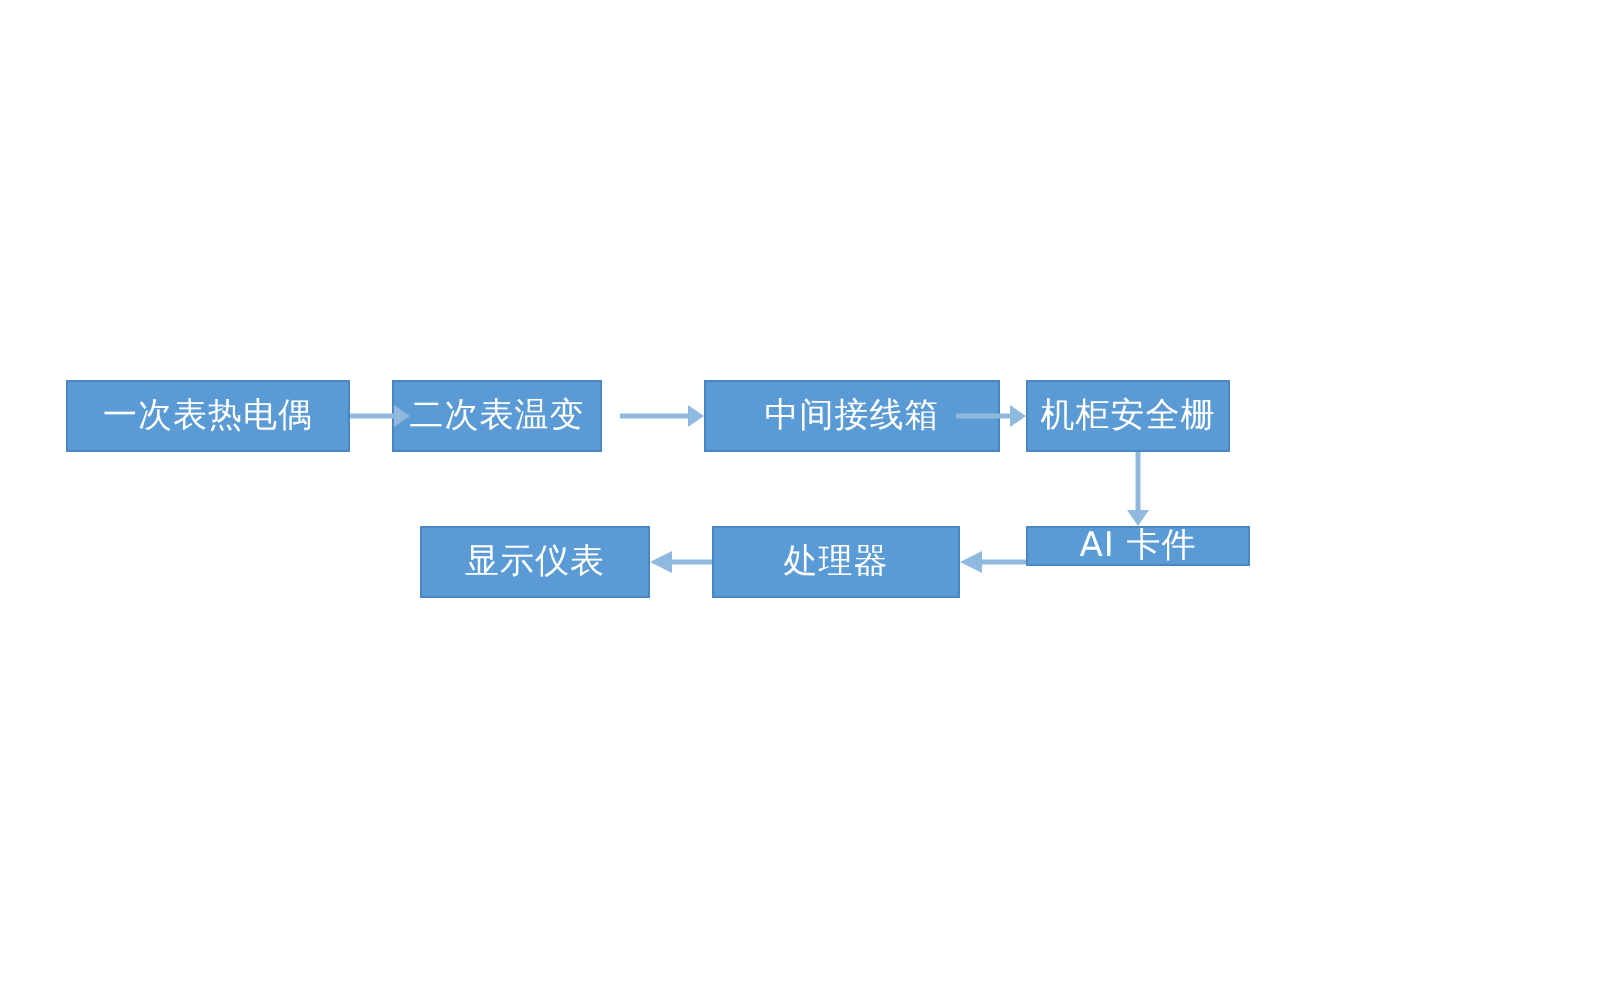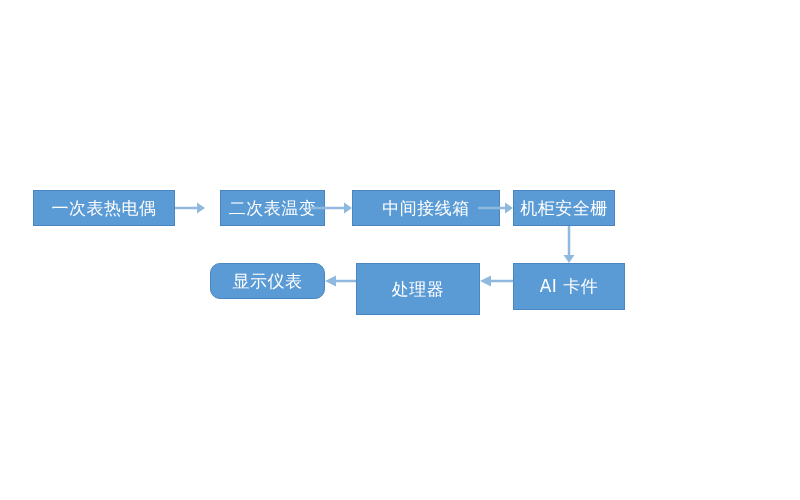--- a/index.html
+++ b/index.html
@@ -47,41 +47,41 @@
 </style>
 </head>
 <body>
 
 <div id="canvas">
 
   <div class="node" style="left:33px; top:190px; width:142px; height:36px;">
     <span class="node-label">一次表热电偶</span>
   </div>
 
-  <div class="node" style="left:220px; top:190px; width:105px; height:36px;">
+  <div class="node" style="left:196px; top:190px; width:105px; height:36px;">
     <span class="node-label">二次表温变</span>
   </div>
 
   <div class="node" style="left:352px; top:190px; width:148px; height:36px;">
     <span class="node-label">中间接线箱</span>
   </div>
 
   <div class="node" style="left:513px; top:190px; width:102px; height:36px;">
     <span class="node-label">机柜安全栅</span>
   </div>
 
-  <div class="node" style="left:513px; top:263px; width:112px; height:47px;">
+  <div class="node" style="left:513px; top:263px; width:112px; height:20px;">
     <span class="node-label">AI 卡件</span>
   </div>
 
-  <div class="node" style="left:356px; top:263px; width:124px; height:52px;">
+  <div class="node" style="left:356px; top:263px; width:124px; height:36px;">
     <span class="node-label">处理器</span>
   </div>
 
-  <div class="node" style="left:210px; top:263px; width:115px; height:36px;border-radius:10px;">
+  <div class="node" style="left:210px; top:263px; width:115px; height:36px;">
     <span class="node-label">显示仪表</span>
   </div>
 
   <div class="arrow-h" style="left:175px; top:200px; width:30px; height:16px;">
     <svg width="30" height="16" viewBox="0 0 30 16">
       <path d="M0,8 L22,8" stroke="#8fb9de" stroke-width="2.5" fill="none"></path>
       <path d="M22,2.5 L30,8 L22,13.5 Z" fill="#8fb9de"></path>
     </svg>
   </div>
 

